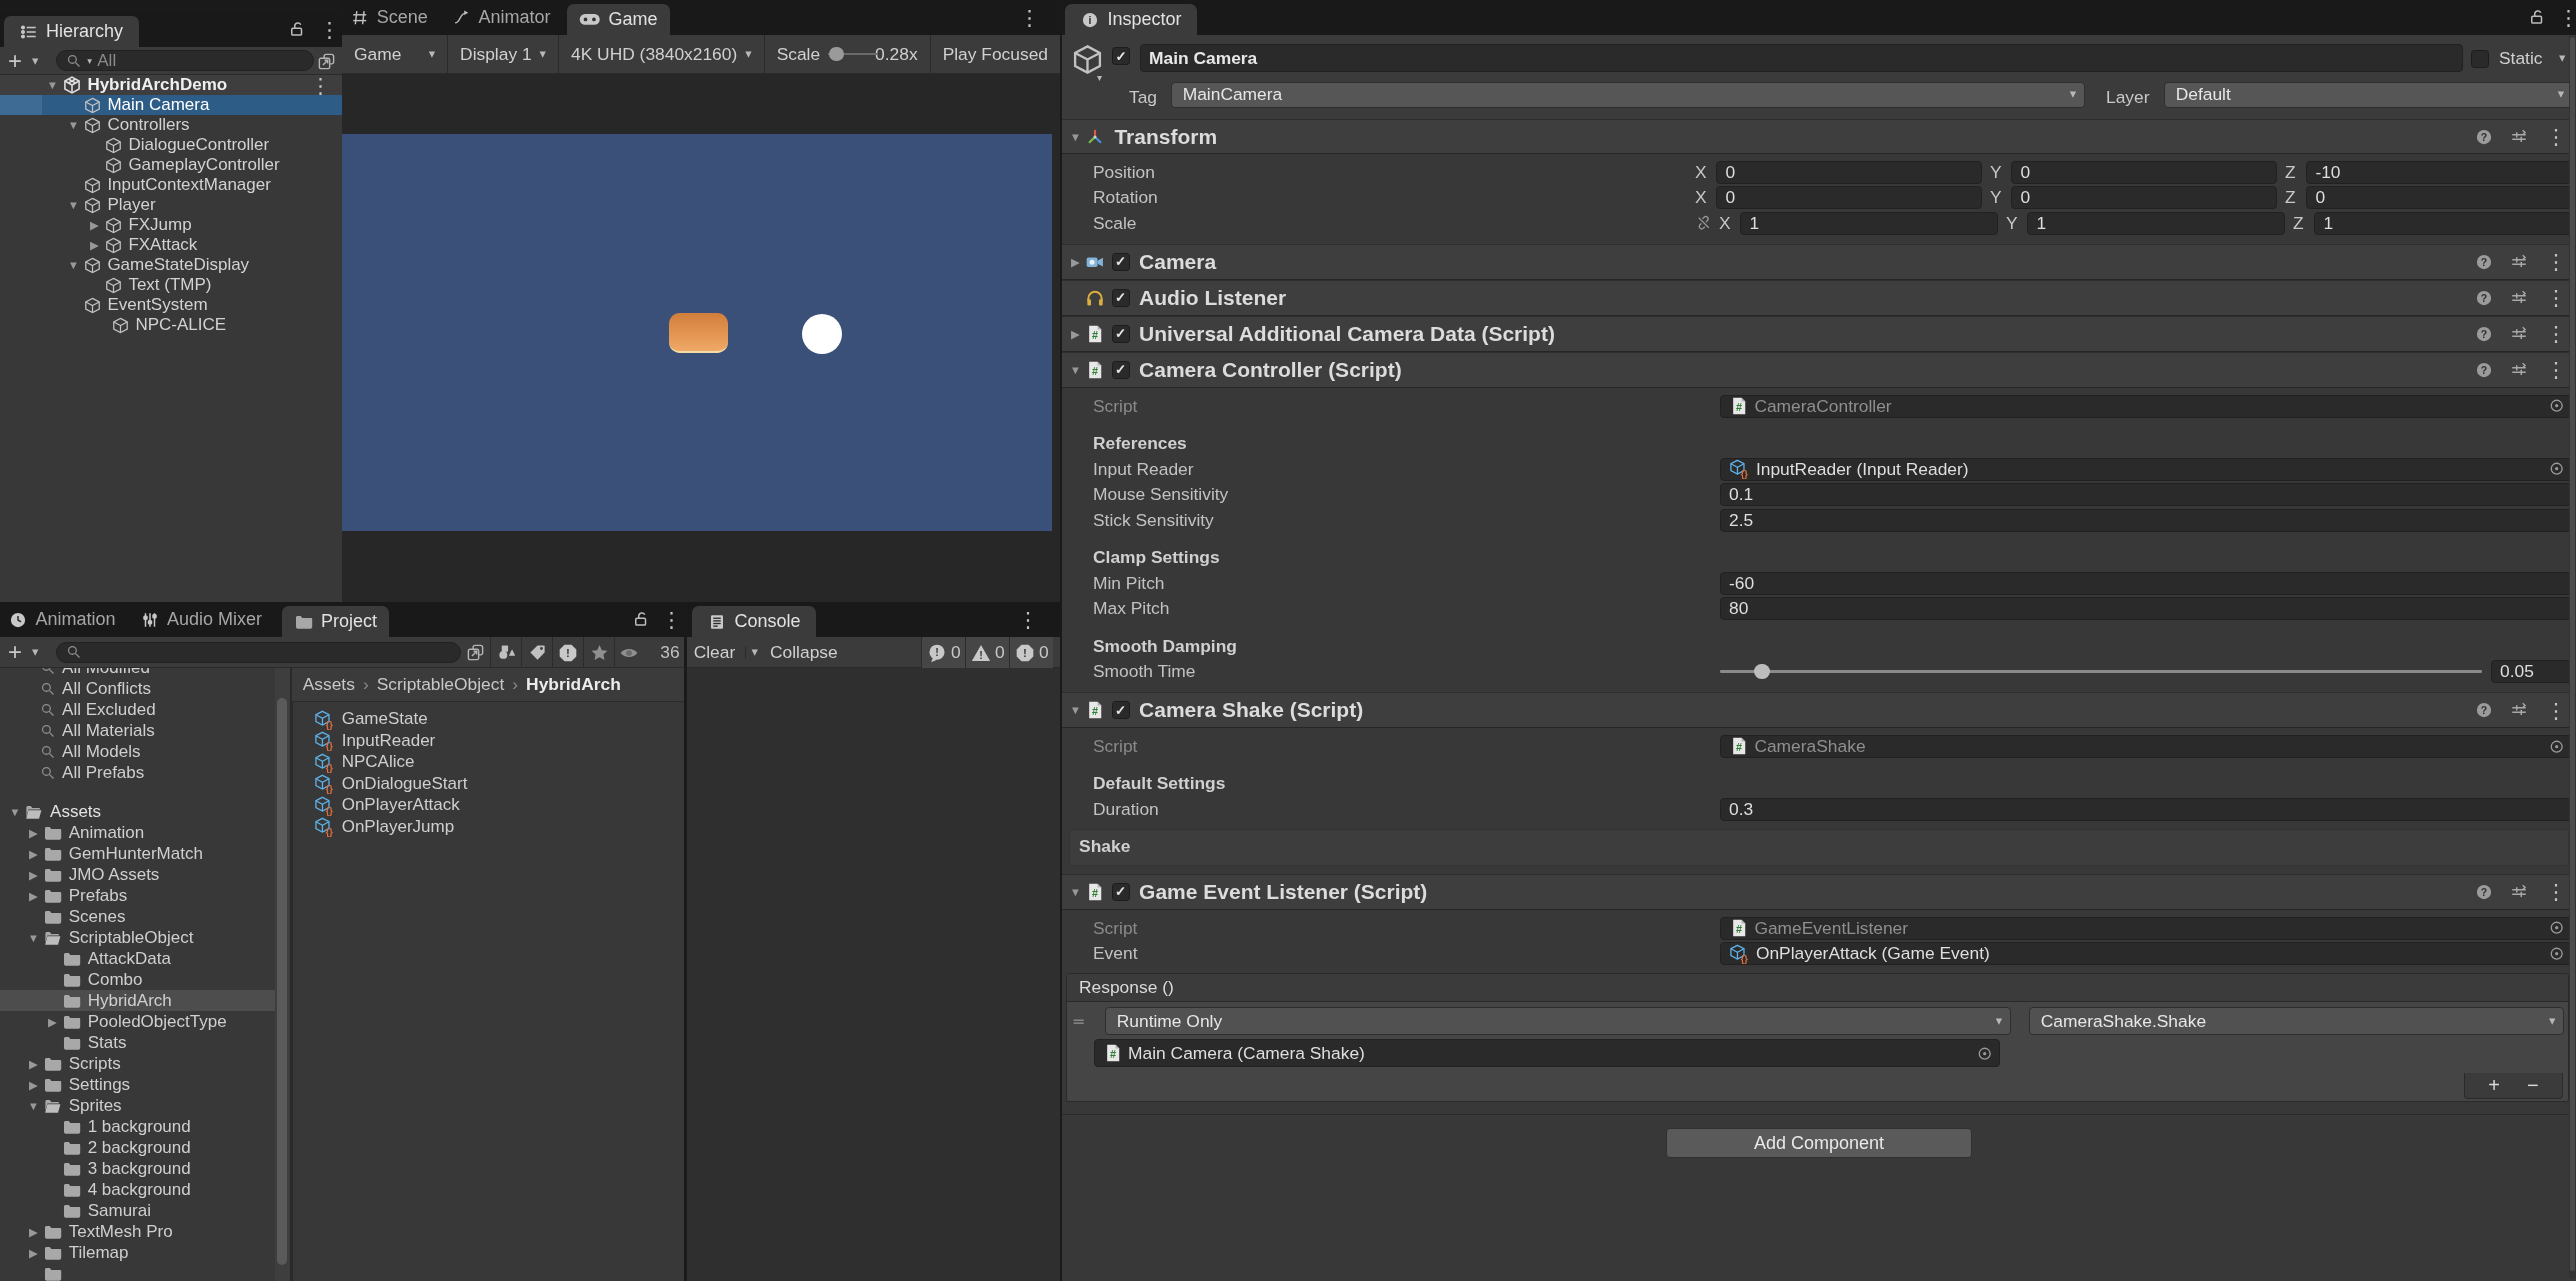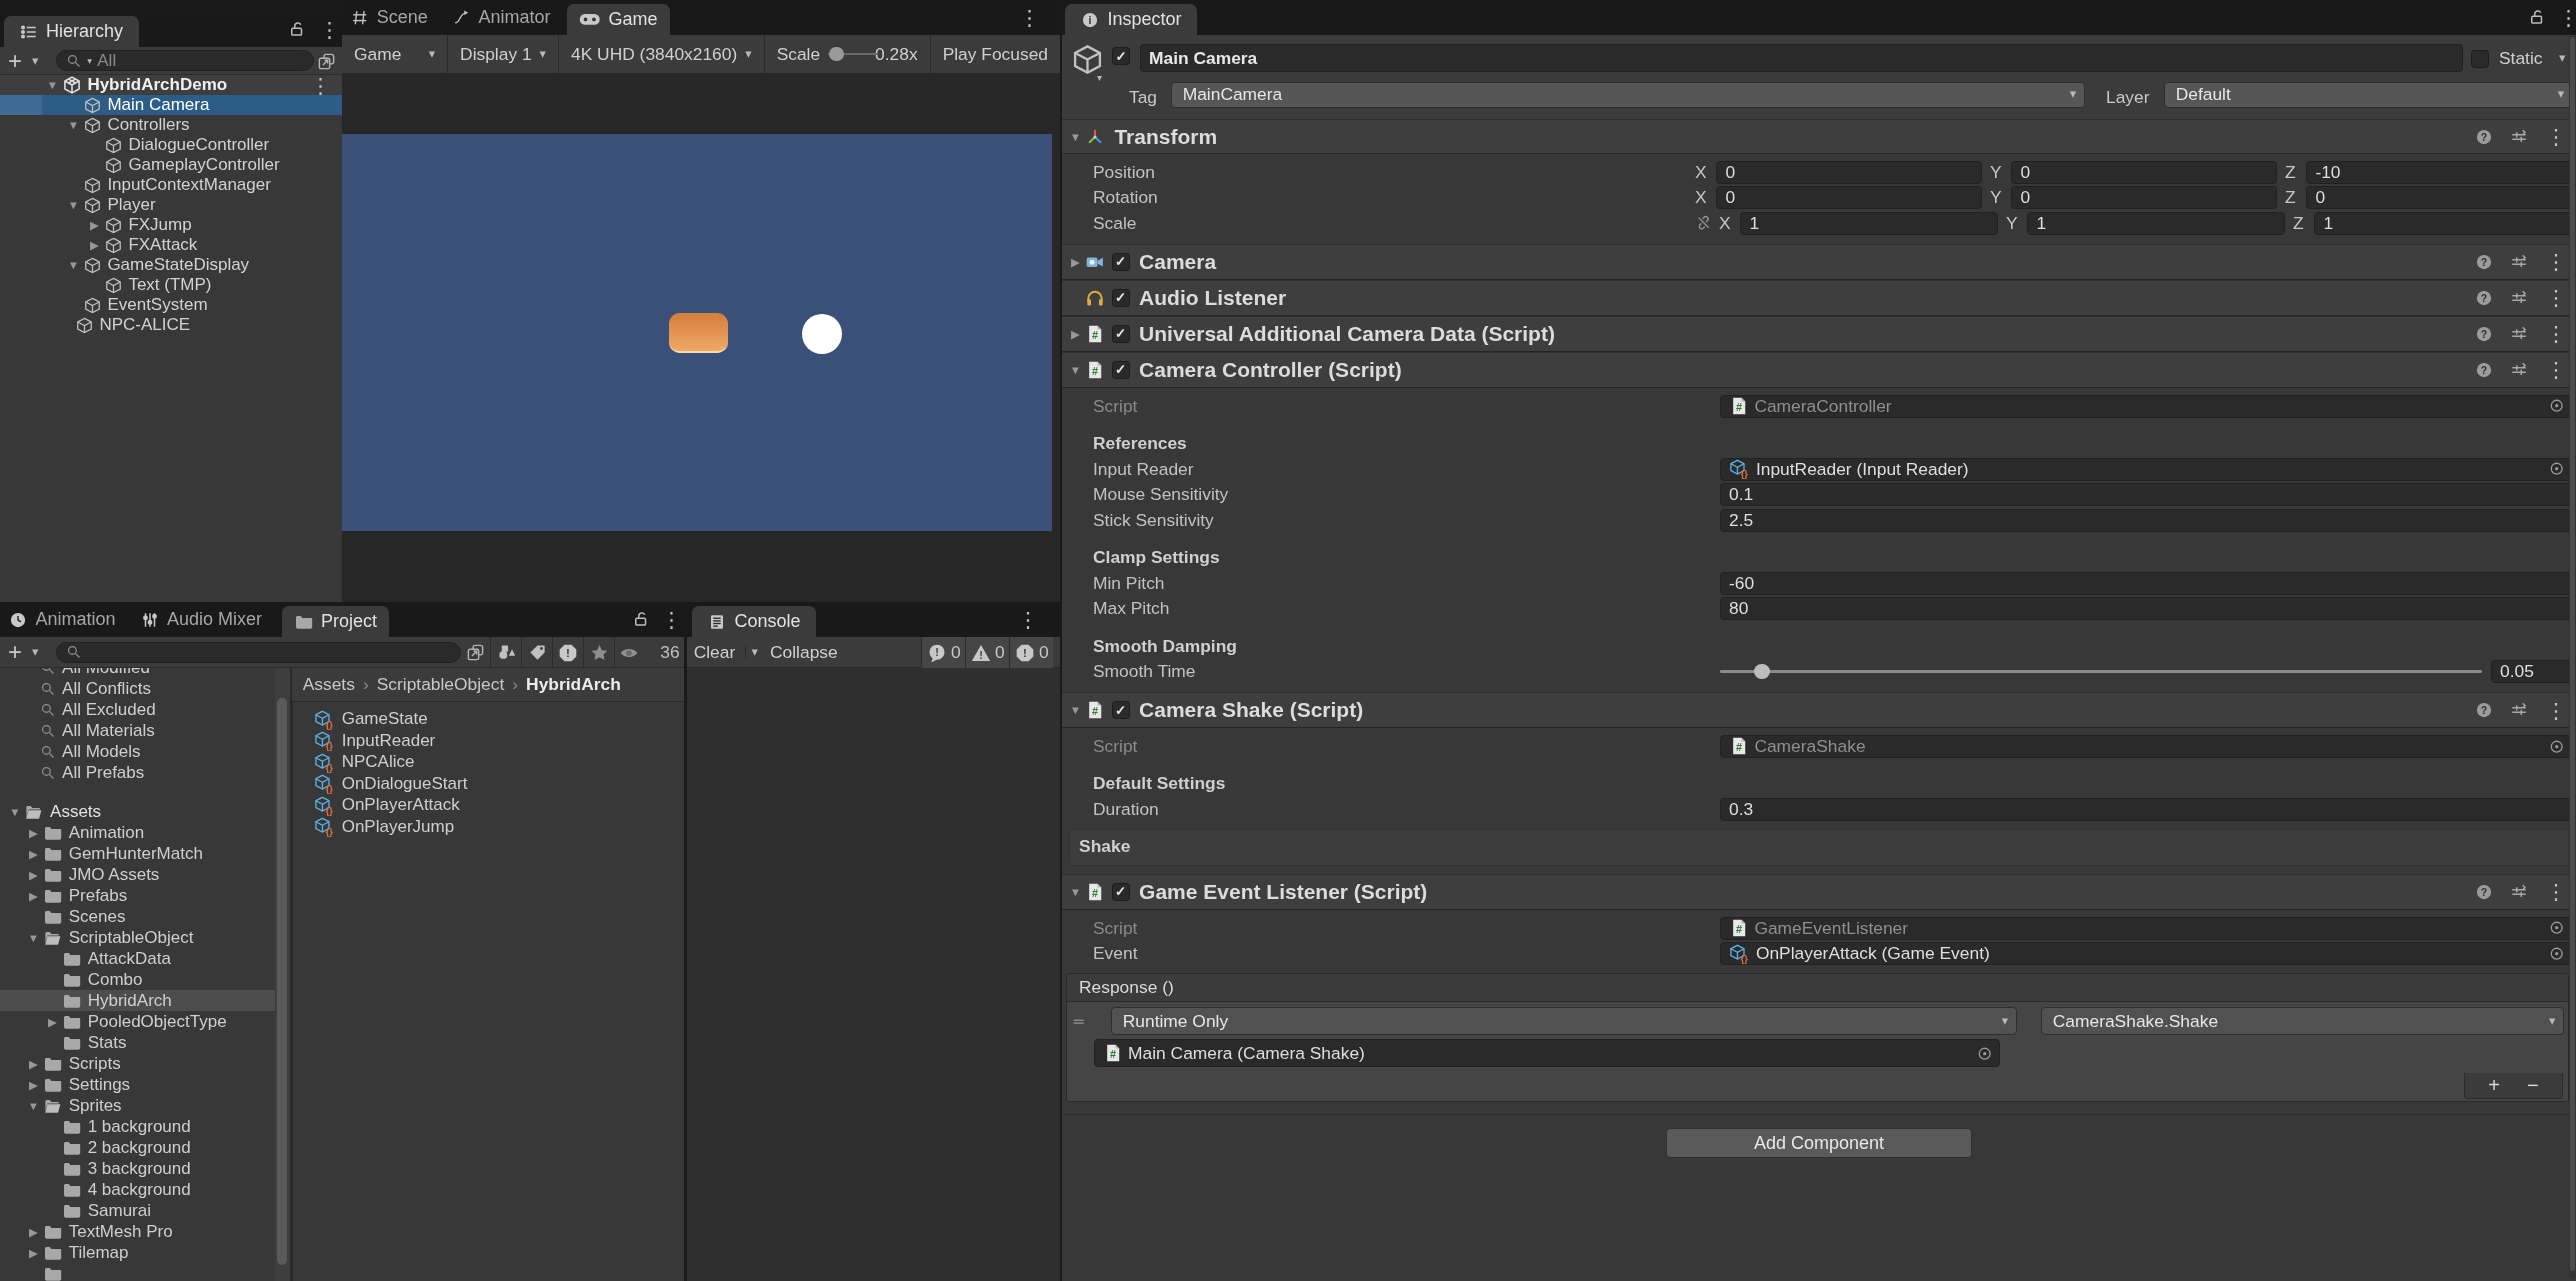--- a/index.html
+++ b/index.html
@@ -205,21 +205,21 @@
       <div class="hrow" style="padding-left: 64px;">
         <span class="arrow"></span>
         <span class="ic">
           <svg viewBox="0 0 24 24" width="19" height="19" fill="none" stroke="#c2c2c2" stroke-width="1.6">
             <path d="M12 3 L20.5 7.5 V16.5 L12 21 L3.5 16.5 V7.5 Z"></path>
             <path d="M3.5 7.5 L12 12 L20.5 7.5 M12 12 V21"></path>
           </svg>
         </span>
         <span class="lbl">EventSystem</span>
       </div>
-      <div class="hrow" style="padding-left: 56px;">
+      <div class="hrow" style="padding-left: 92px;">
         <span class="arrow"></span>
         <span class="ic">
           <svg viewBox="0 0 24 24" width="19" height="19" fill="none" stroke="#c2c2c2" stroke-width="1.6">
             <path d="M12 3 L20.5 7.5 V16.5 L12 21 L3.5 16.5 V7.5 Z"></path>
             <path d="M3.5 7.5 L12 12 L20.5 7.5 M12 12 V21"></path>
           </svg>
         </span>
         <span class="lbl">NPC-ALICE</span>
       </div>
     </div>
@@ -1284,21 +1284,21 @@
                   <circle cx="12" cy="12" r="2.2" fill="#9a9a9a" stroke="none"></circle>
                 </svg>
               </span>
             </div>
           </div>
           <div style="margin: 6.7px 6.7px 0px 4px; border: 0.7px solid rgb(42, 42, 42); border-radius: 2.7px; background: rgb(69, 69, 69);">
             <div style="height: 28px; background: rgb(59, 59, 59); border-bottom: 0.7px solid rgb(42, 42, 42); display: flex; align-items: center; padding-left: 12px; border-radius: 2.7px 2.7px 0px 0px;">
               <span style="color: rgb(218, 218, 218);">Response ()</span>
             </div>
             <div style="padding: 5.4px 4px 6.7px 2.7px;">
-              <div style="display: flex; align-items: center; gap: 24px;">
+              <div style="display: flex; align-items: center; gap: 18px;">
                 <span class="ic">
                   <svg viewBox="0 0 24 24" width="17.4" height="17.4" stroke="#8a8a8a" stroke-width="2">
                     <line x1="5" y1="10" x2="19" y2="10"></line>
                     <line x1="5" y1="14" x2="19" y2="14"></line>
                   </svg>
                 </span>
                 <div class="dd" style="flex: 0 0 906px; height: 28px; background: rgb(81, 81, 81);">
                   <span>Runtime Only</span>
                   <span class="caret">▾</span>
                 </div>

